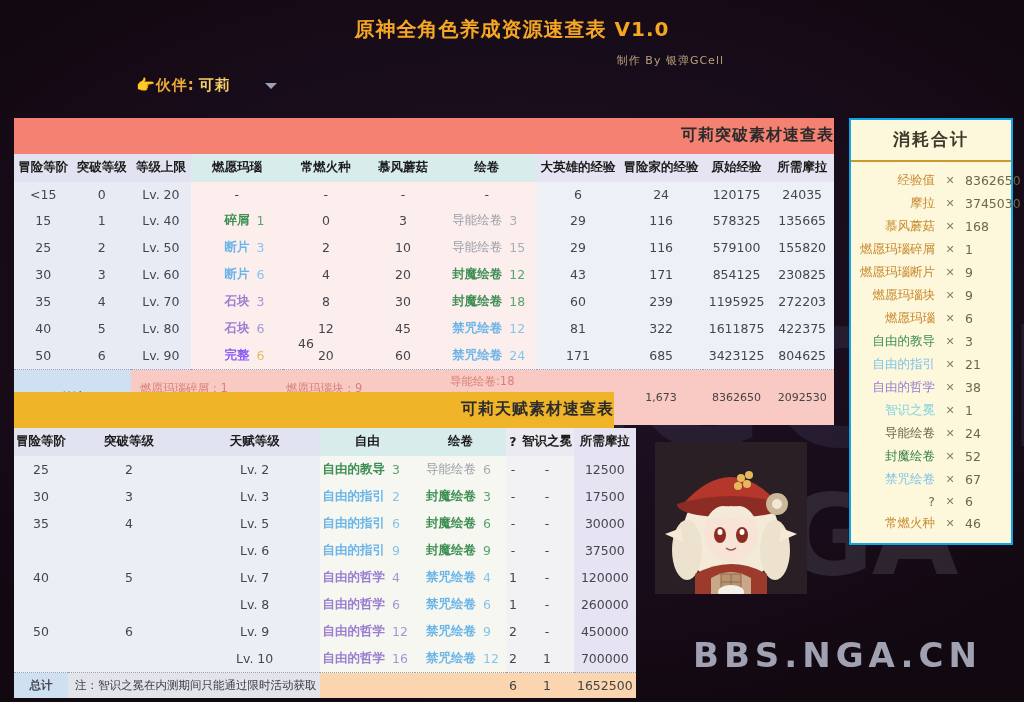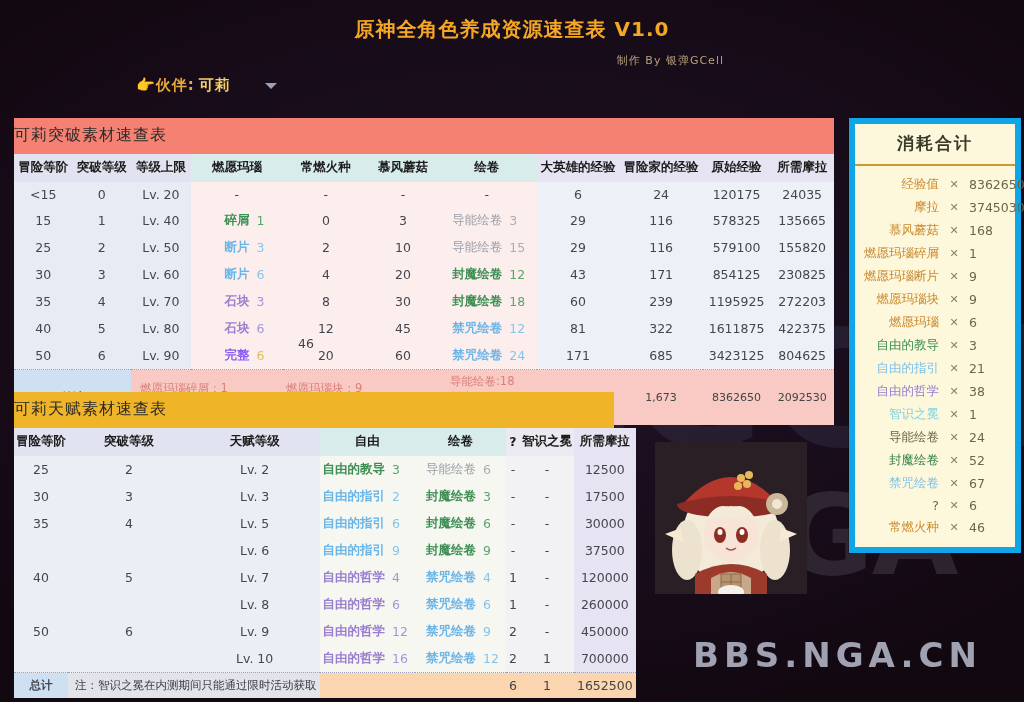--- a/index.html
+++ b/index.html
@@ -59,21 +59,21 @@
   .picker .pval{color:#f2cf6a;font-weight:bold;padding:0 4px;}
   .picker .caret{
     margin-left:30px;width:0;height:0;
     border-left:6px solid transparent;border-right:6px solid transparent;
     border-top:6px solid #9aa0b8;cursor:pointer;
   }
 
   
   .panel{position:absolute;z-index:3;}
   .tbl-title{
-    text-align:left;font-weight:normal;font-size:16px;color:#2b2b2b;
+    text-align:right;font-weight:bold;font-size:16px;color:#2b2b2b;
     padding:7px 0 8px 0;letter-spacing:1px;
   }
   .t1 .tbl-title{background:#f58173;}
   .t2 .tbl-title{background:#f0b429;}
   table{border-collapse:collapse;width:100%;font-size:12.5px;}
   td,th{padding:0;}
   .hdr th{
     font-weight:bold;font-size:12.5px;color:#1c1c1c;
     padding:5px 2px 6px 2px;text-align:center;white-space:nowrap;
   }
@@ -129,21 +129,21 @@
   
   .h-hero{color:#7a5ba8;}
   .h-adv{color:#3f74c9;}
   .h-raw{color:#e3a0c0;}
   .h-mora{color:#ec9a20;}
   .h-crown{color:#79c8e8;}
 
   
   .sum{
     position:absolute;left:849px;top:118px;width:160px;
-    background:#fdf7dc;border:6px solid #0ea5e9;z-index:3;
+    background:#fdf7dc;border:2px solid #0ea5e9;z-index:3;
     box-shadow:0 0 0 1px rgba(0,0,0,.2);
   }
   .sum-title{
     text-align:center;font-weight:bold;font-size:17px;color:#3a3a2a;
     padding:8px 0 9px 0;border-bottom:2px solid #c99a2e;letter-spacing:2px;
   }
   .sum-list{padding:7px 0 8px 0;}
   .sum-row{
     display:grid;grid-template-columns:80px 18px 1fr;
     align-items:center;column-gap:6px;

